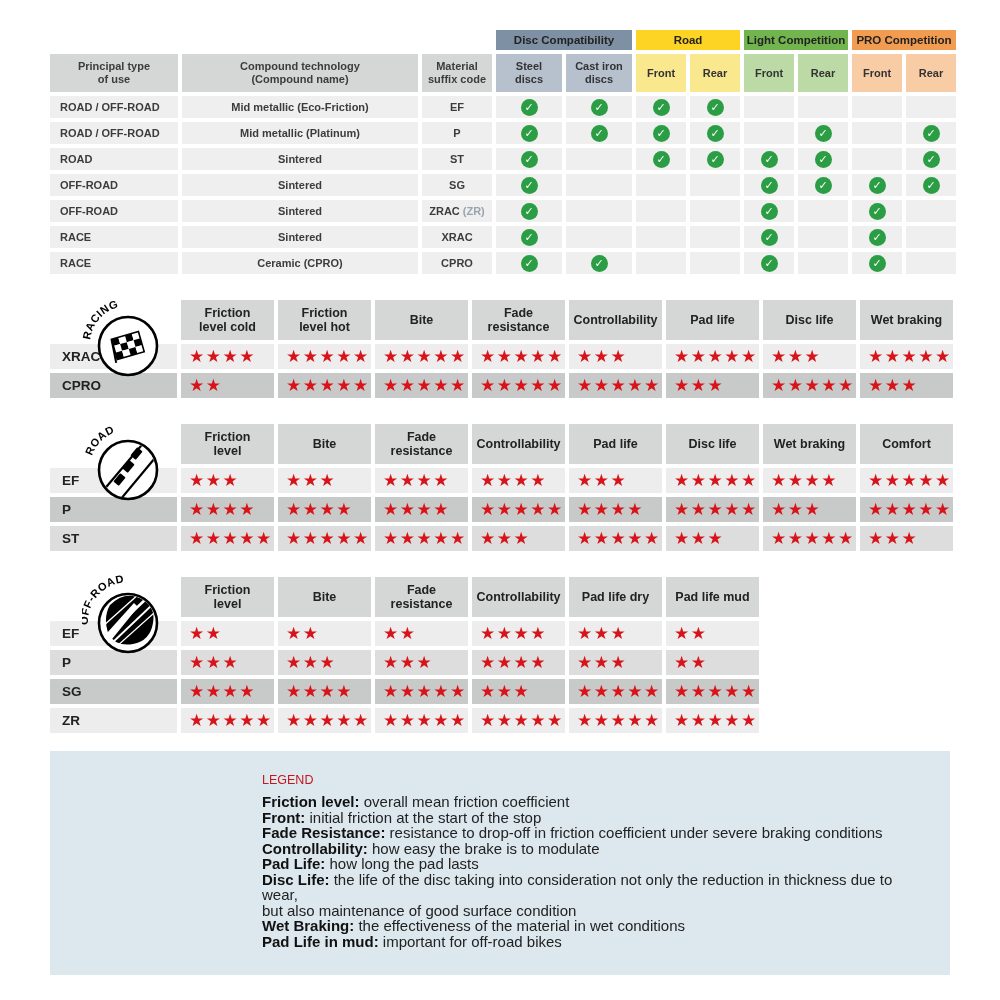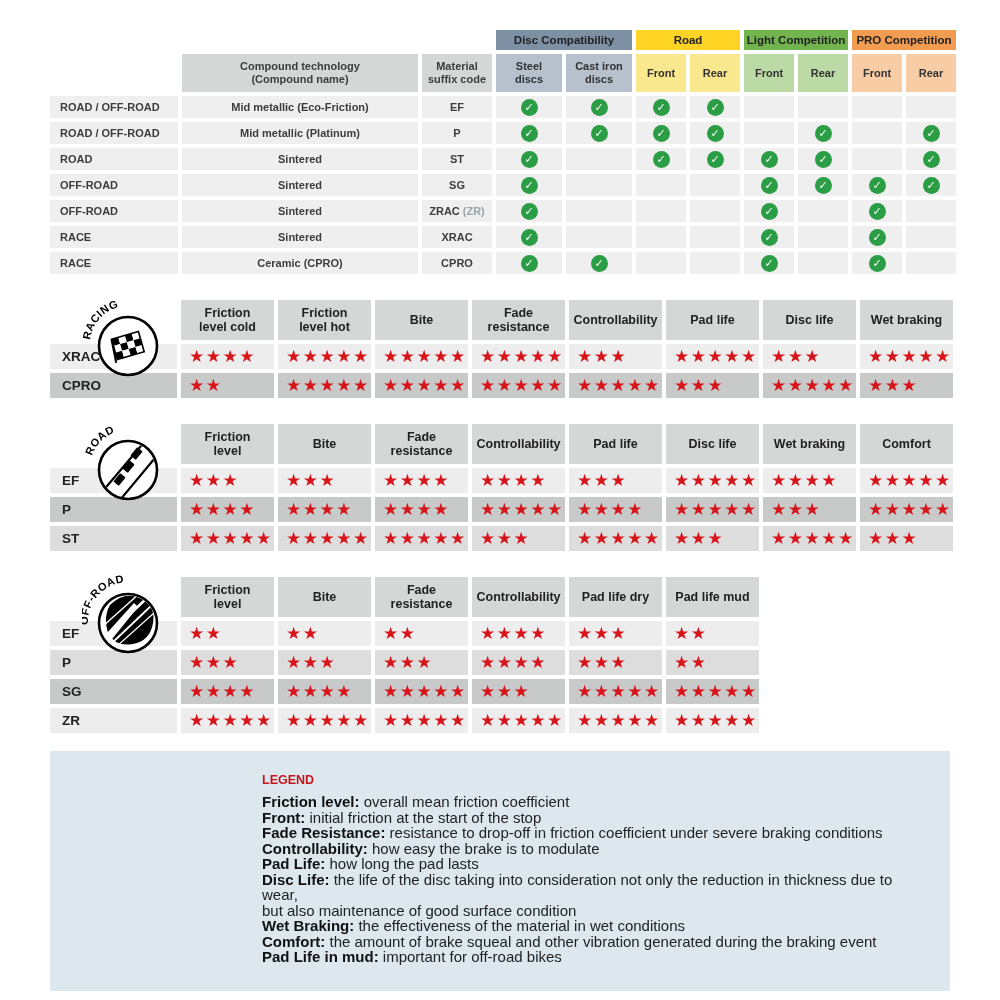--- a/index.html
+++ b/index.html
@@ -33,34 +33,36 @@
   .icon-arc-text{font-size:11px;font-weight:700;letter-spacing:.5px;fill:#000;}
   .rating-grid{display:grid;column-gap:4px;row-gap:4px;margin-top:26px;}
   .rhead{background:#d5d6d6;display:flex;align-items:center;justify-content:center;text-align:center;
          font-size:12.5px;font-weight:700;color:#222;white-space:pre-line;line-height:1.15;}
   .rlabel{display:flex;align-items:center;padding-left:12px;font-size:13.5px;font-weight:700;color:#222;}
   .stars{display:flex;align-items:center;padding-left:8px;font-size:17px;letter-spacing:1.5px;line-height:1;}
 
   
   .legend{margin:18px 0 0 50px;width:900px;box-sizing:border-box;
           padding:22px 30px 26px 212px;}
-  .legend-title{font-size:12.5px;font-weight:700;margin-bottom:7px;}
+  .legend-title{font-size:12.5px;font-weight:400;margin-bottom:7px;}
   .lline{font-size:15px;line-height:15.5px;color:#222;}
   .term{font-weight:700;color:#111;}
 </style>
 </head>
 <body>
 
 <div class="page">
 
   <div class="compat-grid">
       <div class="gcell" style="background: rgb(126, 144, 164); grid-area: 1 / 4 / auto / span 2;">Disc Compatibility</div>
       <div class="gcell" style="background: rgb(253, 212, 36); grid-area: 1 / 6 / auto / span 2;">Road</div>
       <div class="gcell" style="background: rgb(114, 181, 79); grid-area: 1 / 8 / auto / span 2;">Light Competition</div>
       <div class="gcell" style="background: rgb(241, 156, 80); grid-area: 1 / 10 / auto / span 2;">PRO Competition</div>
+      <div class="hcell" style="grid-area: 2 / 1;">Principal type
+of use</div>
       <div class="hcell" style="grid-area: 2 / 2;">Compound technology
 (Compound name)</div>
       <div class="hcell" style="grid-area: 2 / 3;">Material
 suffix code</div>
       <div class="scell" style="background: rgb(183, 193, 205); grid-area: 2 / 4;">Steel
 discs</div>
       <div class="scell" style="background: rgb(183, 193, 205); grid-area: 2 / 5;">Cast iron
 discs</div>
       <div class="scell" style="background: rgb(250, 232, 142); grid-area: 2 / 6;">Front</div>
       <div class="scell" style="background: rgb(250, 232, 142); grid-area: 2 / 7;">Rear</div>
@@ -397,18 +399,17 @@
     <div class="legend-title" style="color: rgb(196, 22, 29);">LEGEND</div>
     <div>
         <div class="lline"><span class="term">Friction level:</span> overall mean friction coefficient</div>
         <div class="lline"><span class="term">Front:</span> initial friction at the start of the stop</div>
         <div class="lline"><span class="term">Fade Resistance:</span> resistance to drop-off in friction coefficient under severe braking conditions</div>
         <div class="lline"><span class="term">Controllability:</span> how easy the brake is to modulate</div>
         <div class="lline"><span class="term">Pad Life:</span> how long the pad lasts</div>
         <div class="lline"><span class="term">Disc Life:</span> the life of the disc taking into consideration not only the reduction in thickness due to wear,</div>
         <div class="lline">but also maintenance of good surface condition</div>
         <div class="lline"><span class="term">Wet Braking:</span> the effectiveness of the material in wet conditions</div>
-        <div class="lline"><span class="term">Comfort:</span> the amount of brake squeal and other vibration generated during the braking event</div>
         <div class="lline"><span class="term">Pad Life in mud:</span> important for off-road bikes</div>
       </div>
   </div>
 
 </div>
 
 </body></html>

